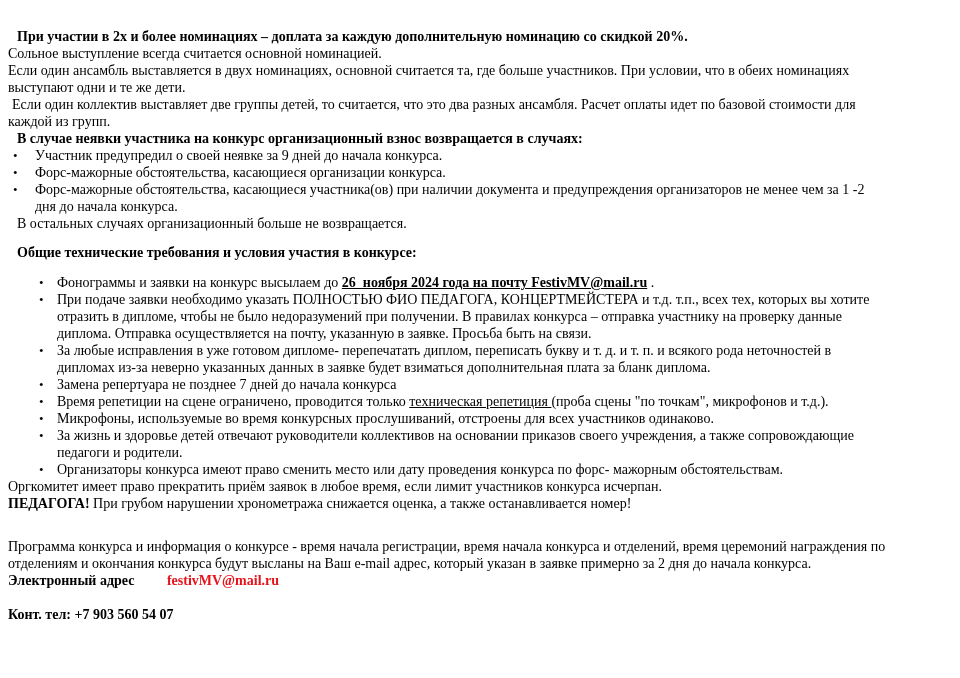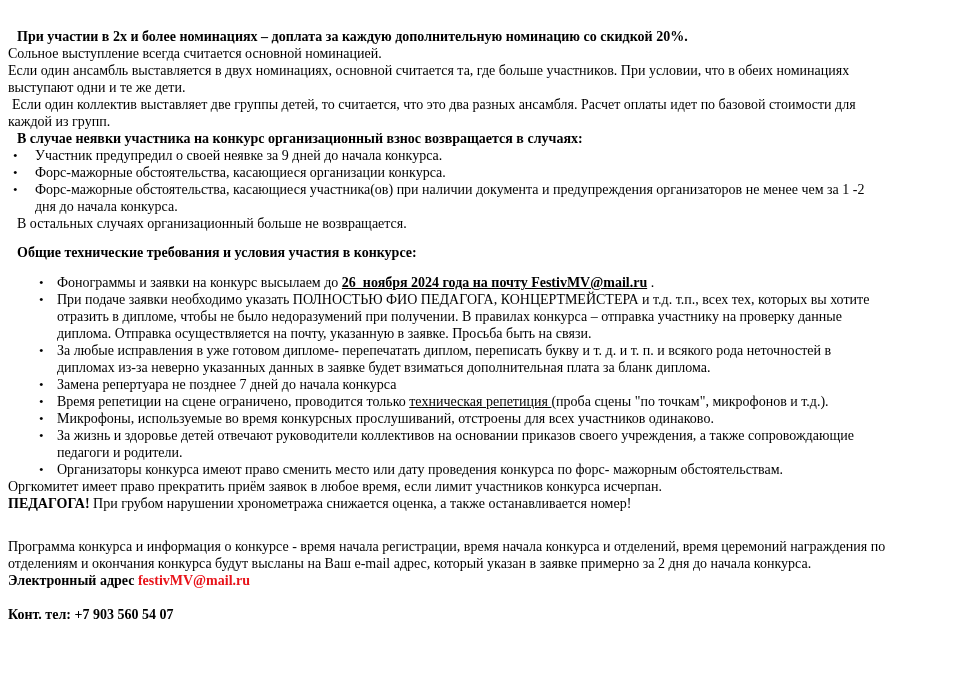--- a/index.html
+++ b/index.html
@@ -20,21 +20,21 @@
     box-sizing: border-box;
     width: 900px;
     height: 678px;
     padding: 28px 14px 10px 8px;
     background: #ffffff;
   }
   p { margin: 0; }
   .b { font-weight: bold; }
   .u { text-decoration: underline; }
   .pre { white-space: pre-wrap; }
-  .red { color: var(--accent-red, #e8131a); }
+  .red { color: var(--accent-red, #e8131a); margin-left: 29px; }
   .ti9 { text-indent: 9px; }
   .ti7 { text-indent: 7px; }
   .ti4 { text-indent: 4px; }
   ul { margin: 0; padding: 0; list-style: none; }
   li { position: relative; }
   .list1 > li { padding-left: 27px; }
   .list1 > li > .blt { position: absolute; left: 5px; top: 0; }
   .list2 > li { padding-left: 49px; }
   .list2 > li > .blt { position: absolute; left: 31px; top: 0; }
   .blt { font-size: 13px; }

